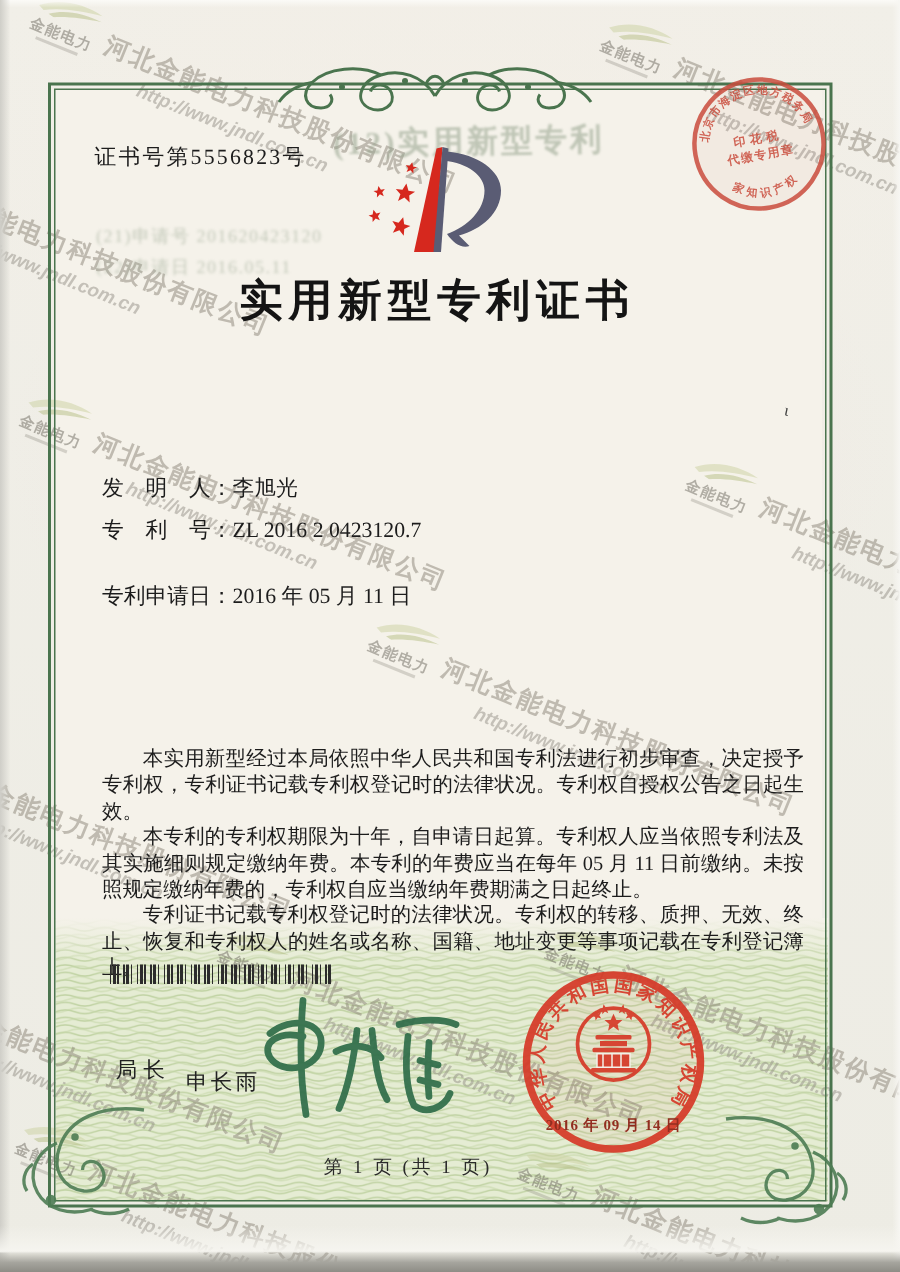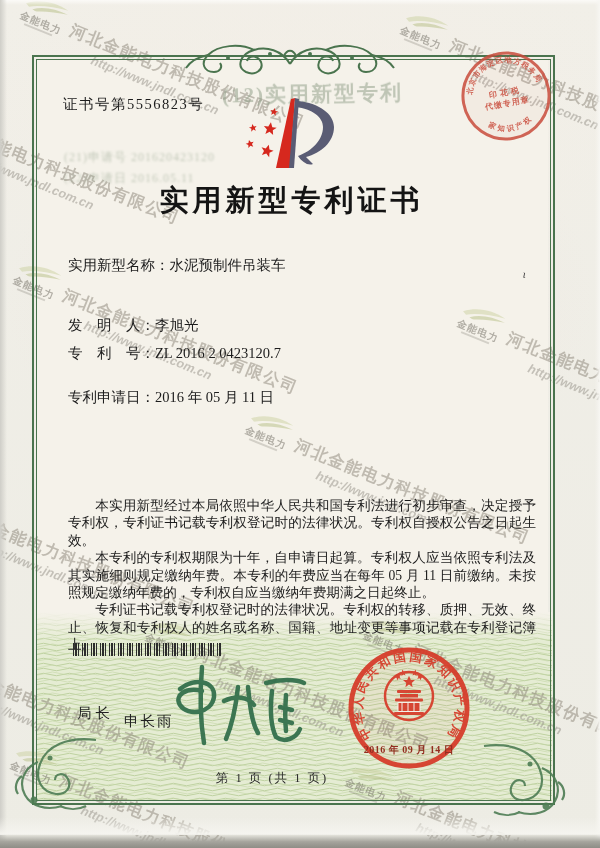--- a/index.html
+++ b/index.html
@@ -283,23 +283,20 @@
       <use href="#stu" transform="translate(36,18) scale(0.8) rotate(12)"></use>
       <use href="#stu" transform="translate(15,34) scale(0.8) rotate(-10)"></use>
       <use href="#stu" transform="translate(32,35) scale(1.35) rotate(8)"></use>
       <use href="#stu" transform="translate(12,50) scale(0.85) rotate(-14)"></use>
       <use href="#stu" transform="translate(29,57) scale(1.3) rotate(16)"></use>
     </g>
   </svg>
 
   <div class="abs title z4">实用新型专利证书</div>
 
-  <div class="abs field z4" style="top:256px">
-    <span>实用新型名称：</span><span>水泥预制件吊装车</span>
-  </div>
   <div class="abs field z4" style="top:316px">
     <span>发　明　人：</span><span>李旭光</span>
   </div>
   <div class="abs field z4" style="top:344px">
     <span>专　利　号：</span><span>ZL 2016 2 0423120.7</span>
   </div>
   <div class="abs field z4" style="top:388px">
     <span>专利申请日：</span><span>2016 年 05 月 11 日</span>
   </div>
 

